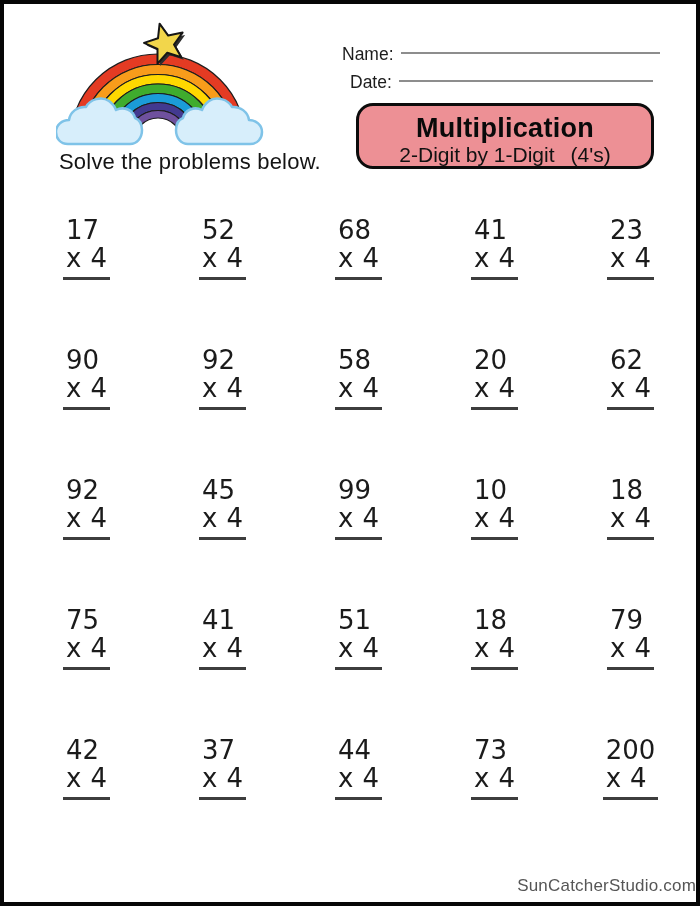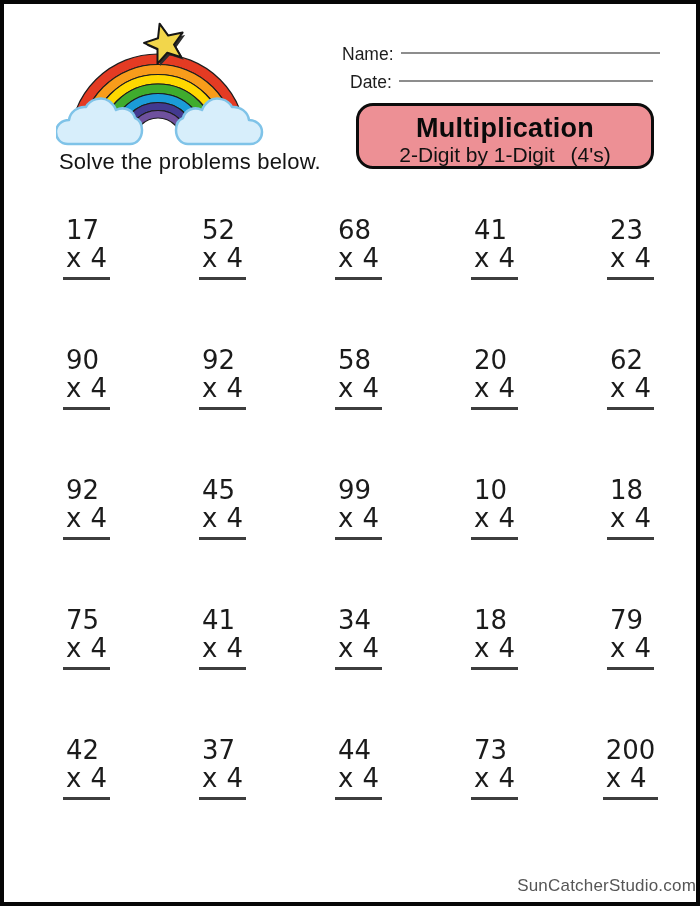--- a/index.html
+++ b/index.html
@@ -155,21 +155,21 @@
     </div>
     <div class="problem">
       <div class="top">75</div>
       <div class="bot"><span>x</span><span class="mult">4</span></div>
     </div>
     <div class="problem">
       <div class="top">41</div>
       <div class="bot"><span>x</span><span class="mult">4</span></div>
     </div>
     <div class="problem">
-      <div class="top">34</div>
+      <div class="top">51</div>
       <div class="bot"><span>x</span><span class="mult">4</span></div>
     </div>
     <div class="problem">
       <div class="top">18</div>
       <div class="bot"><span>x</span><span class="mult">4</span></div>
     </div>
     <div class="problem">
       <div class="top">79</div>
       <div class="bot"><span>x</span><span class="mult">4</span></div>
     </div>

